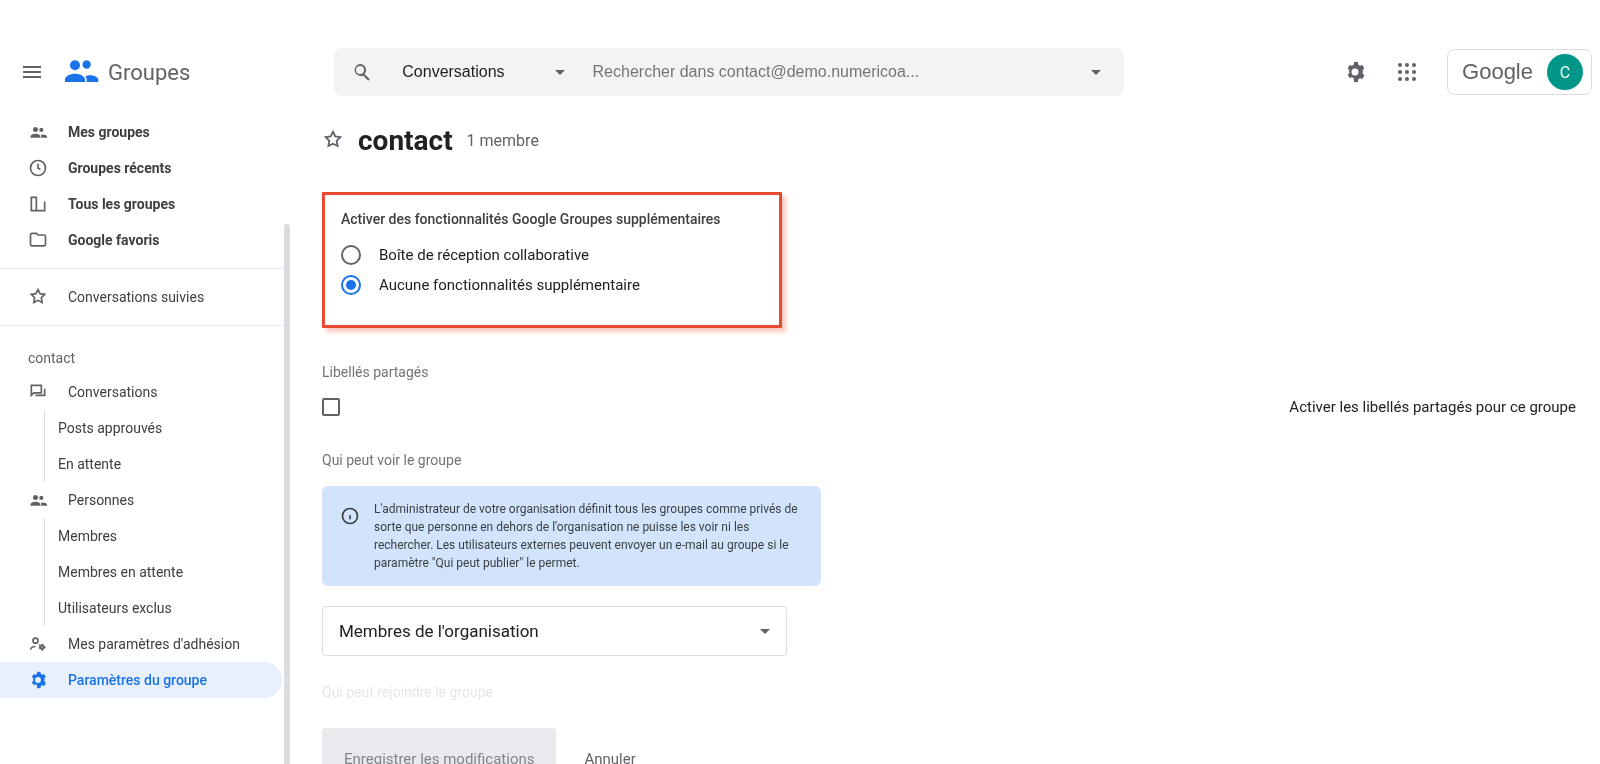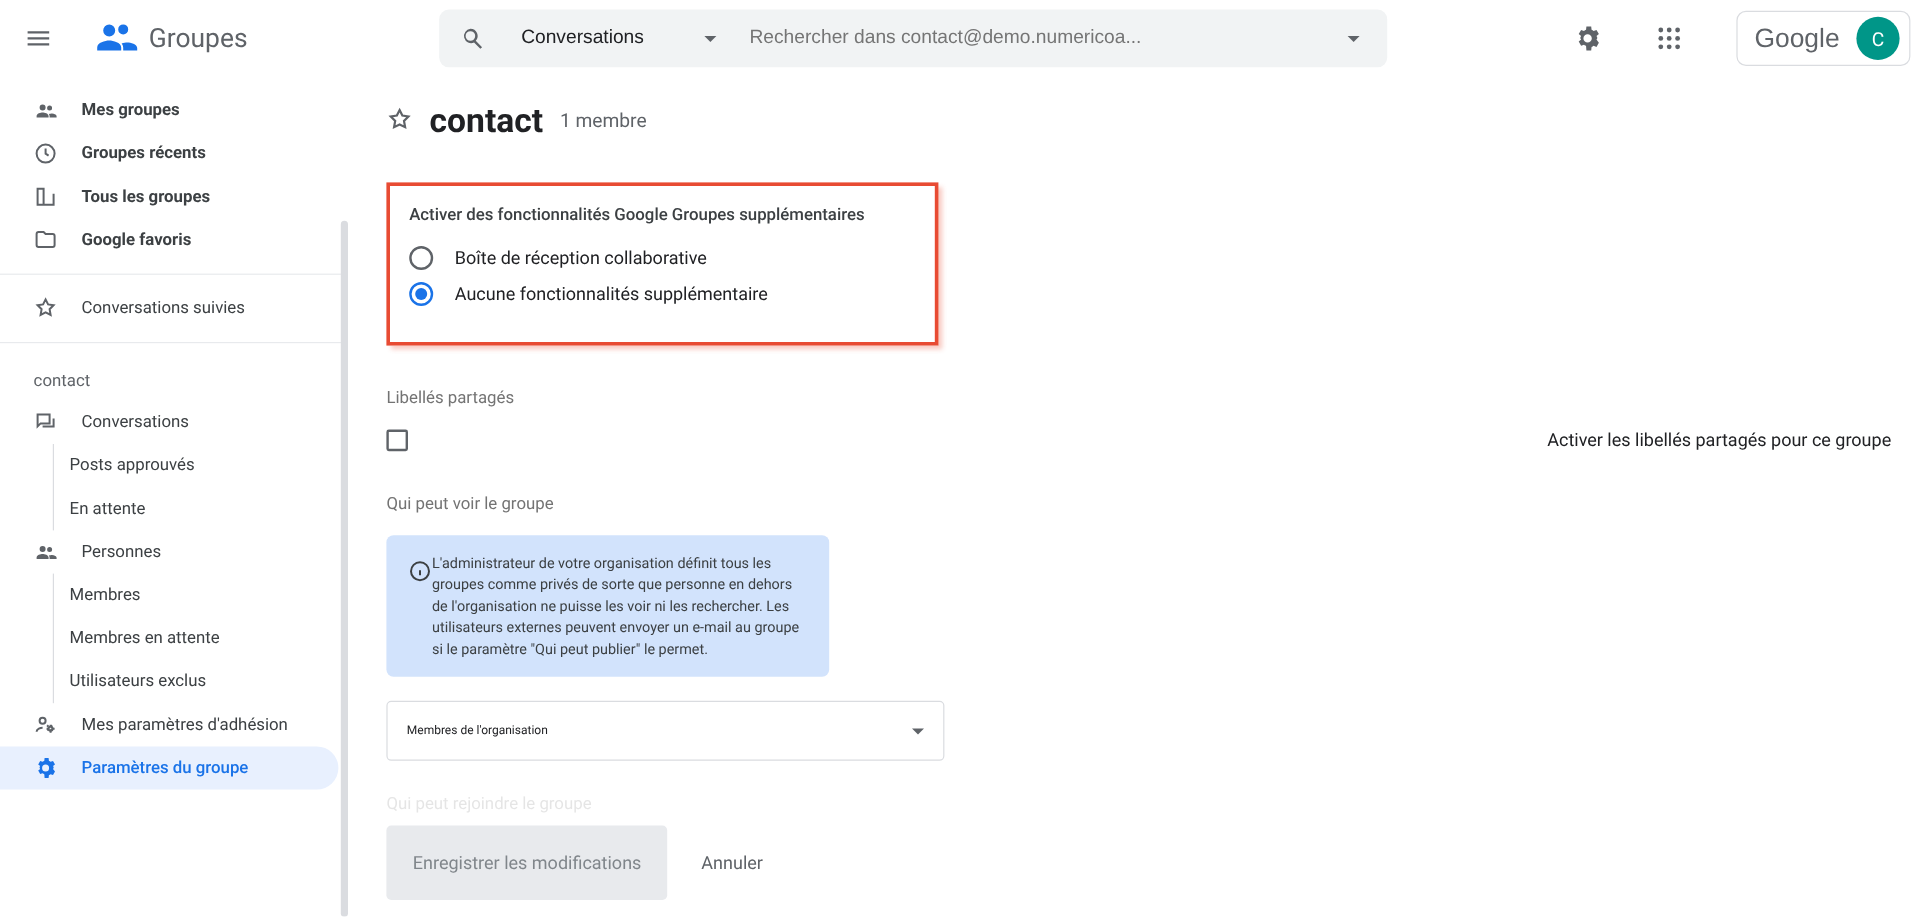--- a/index.html
+++ b/index.html
@@ -1,19 +1,19 @@
 <!DOCTYPE html>
 <html><head>
 <meta charset="utf-8">
 <style>
   * { box-sizing: border-box; margin: 0; padding: 0; }
   body { font-family: "Google Sans", Roboto, Arial, sans-serif; color: #202124; background: #fff; width: 1600px; height: 764px; overflow: hidden; }
 
   
-  .header { height: 64px; display: flex; align-items: center; padding: 0 8px; gap: 20px; }
+  .header { height: 64px; display: flex; align-items: center; padding: 0 8px; gap: 4px; margin-top: 40px; }
   .menu-btn { width: 48px; height: 48px; display:flex; align-items:center; justify-content:center; border-radius:50%; cursor:pointer; }
   .logo-area { display:flex; align-items:center; gap:8px; margin-right: 40px; cursor:pointer; }
   .logo-icon { width: 40px; height: 40px; color:#1a73e8; }
   .logo-text { font-size: 22px; color:#5f6368; }
   .search-bar { flex: 0 0 790px; height: 48px; background:#f1f3f4; border-radius: 8px; display:flex; align-items:center; padding: 0 8px; gap: 8px; margin-left: 100px;}
   .search-icon-wrap { width:40px; height:40px; display:flex; align-items:center; justify-content:center; color:#5f6368; }
   .search-scope { background:none; border:none; font-size:16px; color:#202124; display:flex; align-items:center; gap: 50px; padding: 0 12px; cursor:pointer;}
   .search-input { flex:1; border:none; background:none; font-size:16px; color:#5f6368; outline:none; padding: 0 8px;}
   .search-drop { width:40px; display:flex; align-items:center; justify-content:center; color:#5f6368;}
   .header-spacer { flex:1; }
@@ -46,23 +46,23 @@
   .member-count { font-size:16px; color:#5f6368;}
   .highlight-box { border: 3px solid #e84b33; margin-top: 24px; width: 460px; padding: 16px 16px 20px 16px; box-shadow: 4px 4px 4px rgba(232,75,51,.3);}
   .hb-title { font-size:14px; font-weight:500; color:#3c4043; margin-bottom: 18px;}
   .radio-row { display:flex; align-items:center; gap:18px; margin: 10px 0; font-size:15px;}
   .radio-outer { width:20px; height:20px; border:2px solid #5f6368; border-radius:50%; display:flex; align-items:center; justify-content:center; cursor:pointer;}
   .radio-outer.sel { border-color:#1a73e8;}
   .radio-inner { width:10px; height:10px; border-radius:50%; background:#1a73e8;}
   .section-title { font-size:14px; font-weight:400; color:#737373; margin-top: 36px; margin-bottom: 18px;}
   .check-row { display:flex; align-items:center; gap:18px; font-size:15px;justify-content:space-between;}
   .checkbox { width:18px; height:18px; border:2px solid #5f6368; border-radius:2px; cursor:pointer;}
-  .info-banner { background:#d2e3fc; border-radius:6px; padding: 14px 18px; display:flex; width: 369px; margin-top:16px;}
+  .info-banner { background:#d2e3fc; border-radius:6px; padding: 14px 18px; display:flex; gap:14px; width: 499px; margin-top:16px;}
   .info-banner .txt { font-size:12px; color:#3c4043; line-height:1.5;}
-  .select-box { width:465px; height:50px; border:1px solid #dadce0; border-radius:4px; display:flex; align-items:center; justify-content:space-between; padding: 0 16px; margin-top:20px; font-size:10px; cursor:pointer;}
+  .select-box { width:465px; height:50px; border:1px solid #dadce0; border-radius:4px; display:flex; align-items:center; justify-content:space-between; padding: 0 16px; margin-top:20px; font-size:17px; cursor:pointer;}
   .cutoff { margin-top: 28px; font-size:14px; color:#aaa; opacity:.3;}
 
   
   .footer-bar { position:absolute; left:32px; right:0; bottom:14px; background:#fff; display:flex; gap:20px; align-items:center;}
   .btn-primary-disabled { background:#e8eaed; color:#80868b; padding: 22px 22px; border-radius:4px; font-size:15px;}
   .btn-text { color:#5f6368; font-size:15px; cursor:pointer; padding:10px 8px;}
 
   svg { display:block; }
   .caret { width:0; height:0; border-left:5px solid transparent; border-right:5px solid transparent; border-top:5px solid #5f6368;}
 </style>

